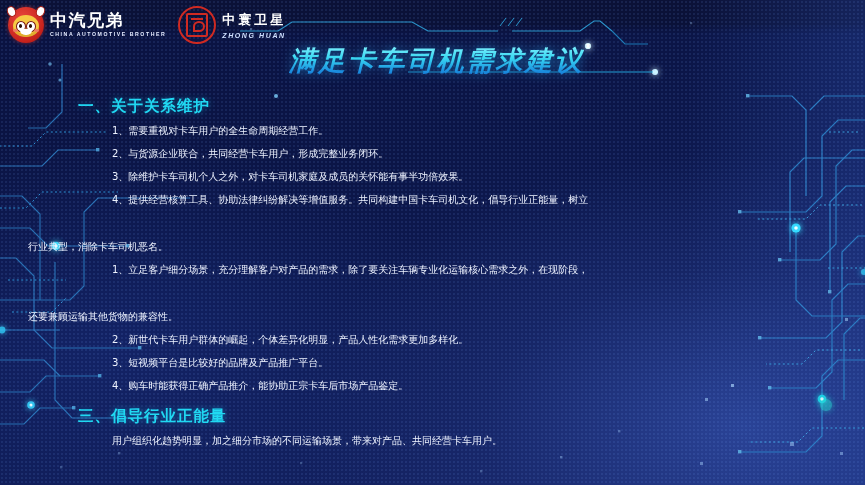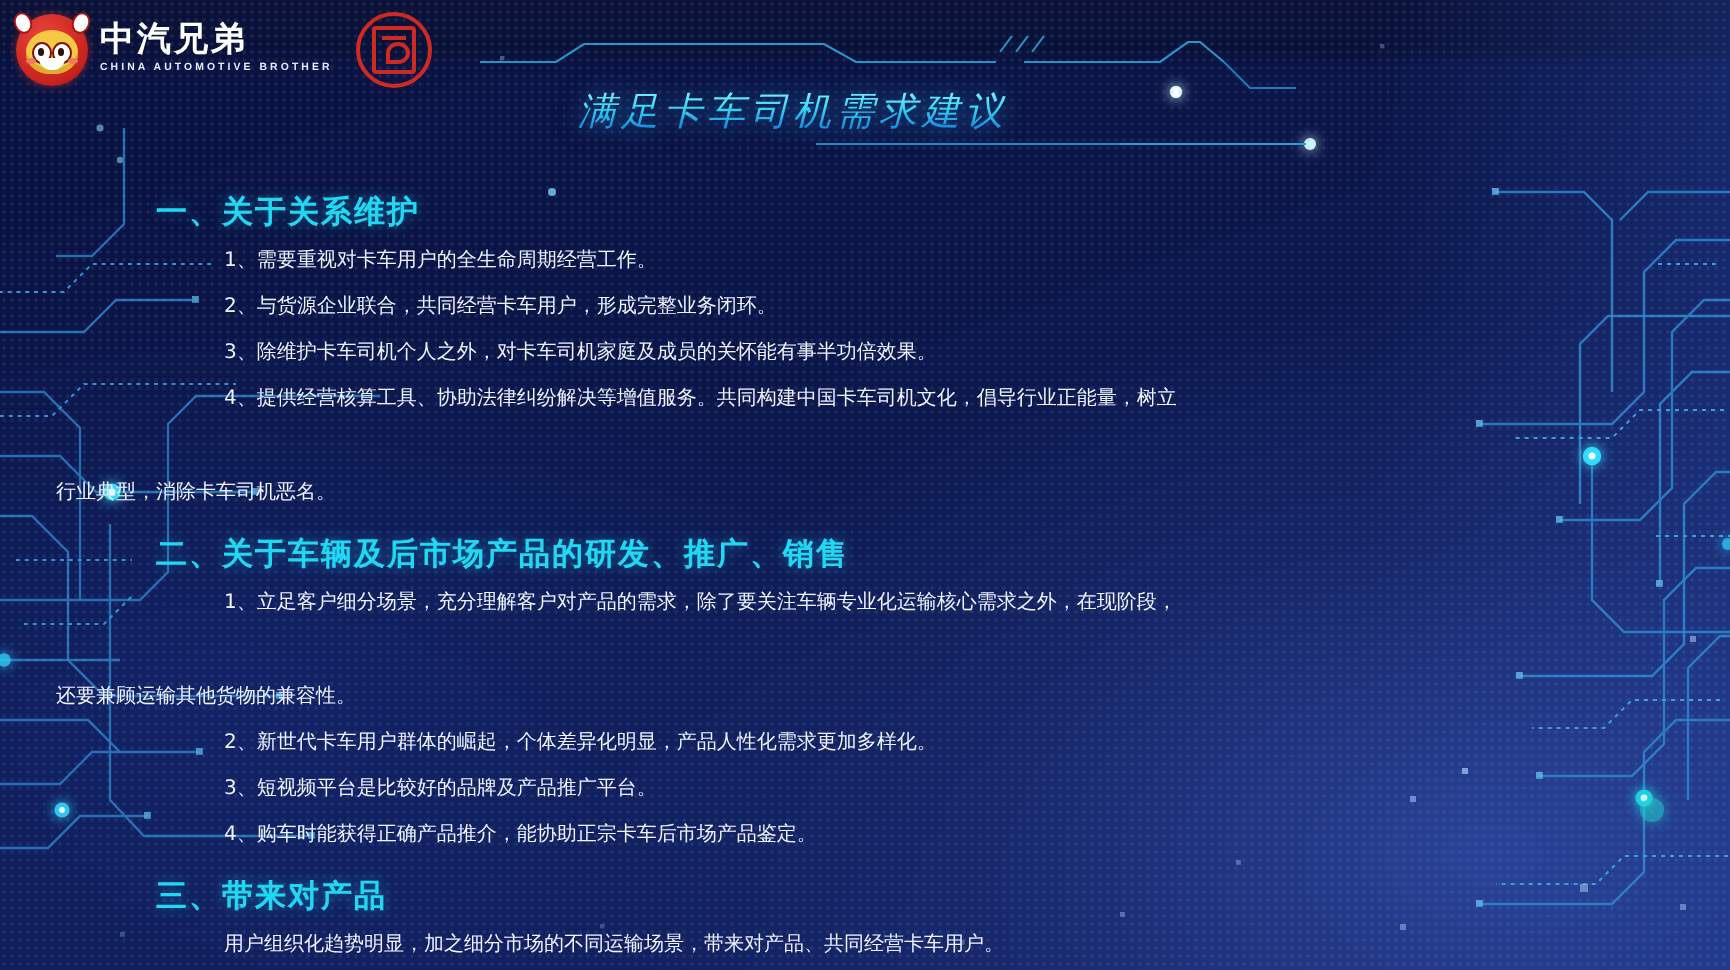--- a/index.html
+++ b/index.html
@@ -73,21 +73,21 @@
     display:flex;align-items:center;justify-content:center;
   }
   .seal .inner:before{content:"";position:absolute;top:3px;left:3px;right:3px;height:2px;background:#cf2a22;}
   .seal .inner:after{content:"";position:absolute;bottom:3px;left:5px;width:8px;height:7px;border:2px solid #cf2a22;border-radius:50% 50% 50% 0;}
   .logotext2 .cn{font-size:13px;font-weight:bold;color:#ffffff;letter-spacing:3px;}
   .logotext2 .en{font-size:7px;color:#cfe0ff;letter-spacing:1.6px;margin-top:3px;font-weight:bold;font-style:italic;}
   
   .title{
     position:absolute;left:289px;top:43px;z-index:7;
     font-family:"DejaVu Sans","Liberation Sans",sans-serif;
-    font-size:19px;font-weight:normal;font-style:italic;
+    font-size:27px;font-weight:bold;font-style:italic;
     letter-spacing:2.5px;
     background:linear-gradient(180deg,#8ff6ff 0%,#38d7f2 42%,#1b8fe0 78%,#1466c6 100%);
     -webkit-background-clip:text;background-clip:text;
     color:transparent;-webkit-text-fill-color:transparent;
     text-shadow:0 0 14px rgba(50,190,255,.0);
     filter:drop-shadow(0 0 6px rgba(40,180,255,.55));
     white-space:nowrap;
   }
   
   .content{position:absolute;left:0;top:96px;width:802px;z-index:5;}
@@ -262,40 +262,43 @@
       <div class="logotext">
         <div class="cn">中汽兄弟</div>
         <div class="en">CHINA AUTOMOTIVE BROTHER</div>
       </div>
     </div>
 
     <div class="logo">
       <div class="seal">
         <div class="inner"></div>
       </div>
+      <div class="logotext2">
+        <div class="cn">中寰卫星</div>
+        <div class="en">ZHONG HUAN</div>
+      </div>
     </div>
 
   </div>
 
   <div class="title">满足卡车司机需求建议</div>
 
   <div class="content">
 
     <h2 class="sec-head s1">一、关于关系维护</h2>
     <p class="line">1、需要重视对卡车用户的全生命周期经营工作。</p>
     <p class="line">2、与货源企业联合，共同经营卡车用户，形成完整业务闭环。</p>
     <p class="line">3、除维护卡车司机个人之外，对卡车司机家庭及成员的关怀能有事半功倍效果。</p>
     <p class="line">4、提供经营核算工具、协助法律纠纷解决等增值服务。共同构建中国卡车司机文化，倡导行业正能量，树立</p>
     <p class="line cont">行业典型，消除卡车司机恶名。</p>
 
-    <h2 class="sec-head s2">二、关于车辆及后市场产品的研发、推广、销售</h2>
     <p class="line">1、立足客户细分场景，充分理解客户对产品的需求，除了要关注车辆专业化运输核心需求之外，在现阶段，</p>
     <p class="line cont">还要兼顾运输其他货物的兼容性。</p>
     <p class="line">2、新世代卡车用户群体的崛起，个体差异化明显，产品人性化需求更加多样化。</p>
     <p class="line">3、短视频平台是比较好的品牌及产品推广平台。</p>
     <p class="line">4、购车时能获得正确产品推介，能协助正宗卡车后市场产品鉴定。</p>
 
-    <h2 class="sec-head s3">三、带来对产品</h2>
+    <h2 class="sec-head s3">三、倡导行业正能量</h2>
     <p class="line nonum">用户组织化趋势明显，加之细分市场的不同运输场景，带来对产品、共同经营卡车用户。</p>
 
   </div>
 
 </div>
 
 </body></html>

